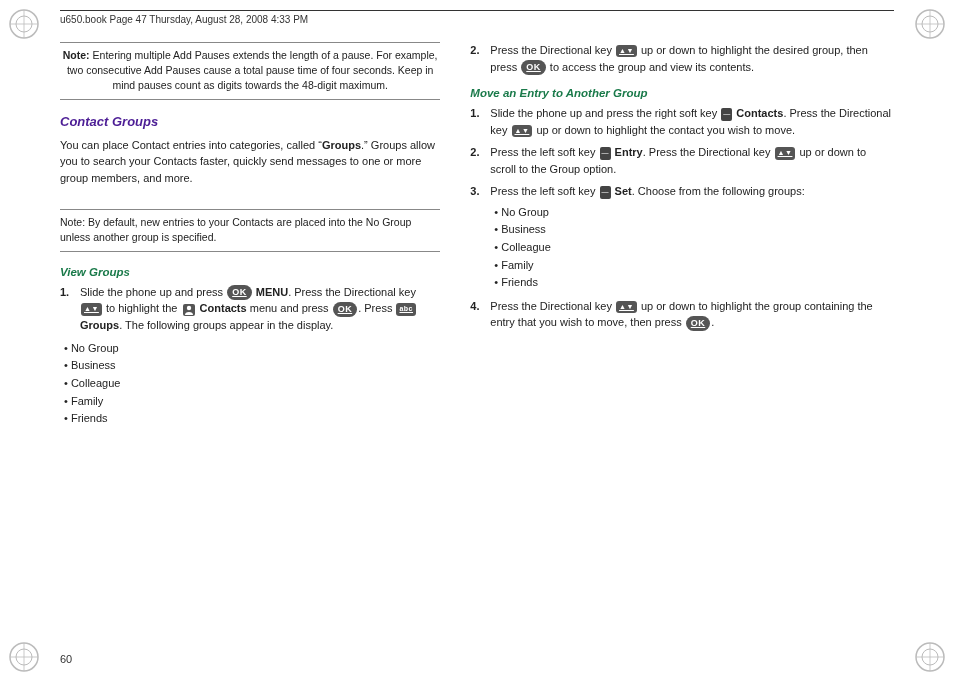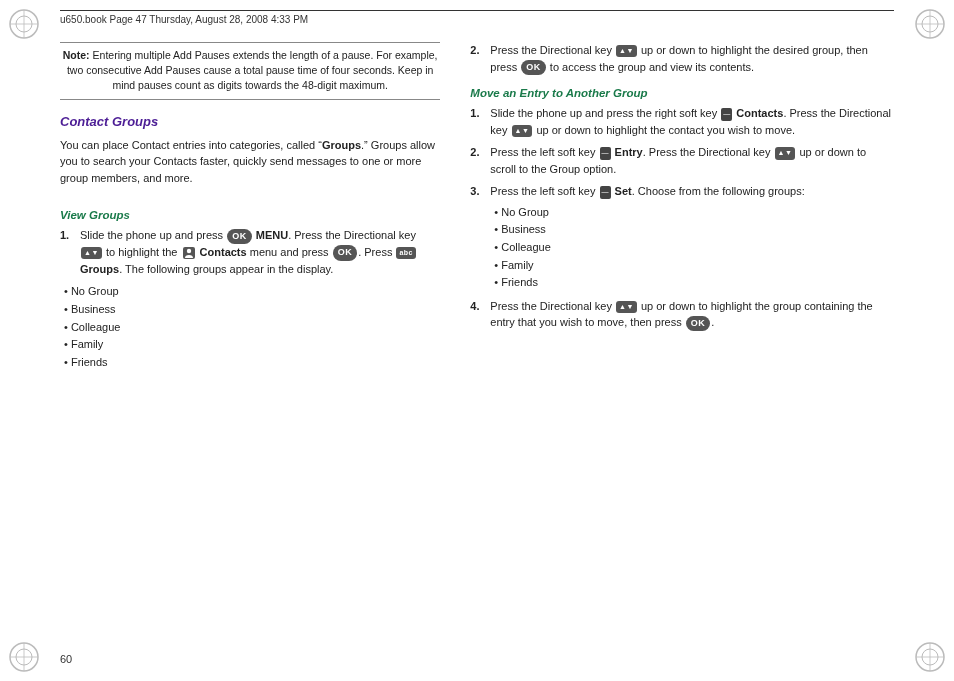--- a/index.html
+++ b/index.html
@@ -165,20 +165,21 @@
       justify-content: center;
       background: #555;
       color: #fff;
       font-size: 8px;
       font-weight: bold;
       border-radius: 3px;
       padding: 1px 4px;
       margin: 0 1px;
       vertical-align: middle;
       letter-spacing: 0.5px;
+      text-decoration: underline;
     }
 
     .icon-btn.ok-btn {
       background: #555;
       border-radius: 20px;
       padding: 1px 5px;
       font-size: 9px;
     }
 
     .icon-btn.dir-btn {
@@ -280,20 +281,23 @@
       <div class="note-box">
         <span class="note-label">Note:</span><span> Entering multiple Add Pauses extends the length of a pause. For example, two consecutive Add Pauses cause a total pause time of four seconds. Keep in mind pauses count as digits towards the 48-digit maximum.</span>
       </div>
 
       <div class="section-heading">Contact Groups</div>
 
       <div class="section-body">
         You can place Contact entries into categories, called “<strong>Groups</strong>.” Groups allow you to search your Contacts faster, quickly send messages to one or more group members, and more.
       </div>
 
+      <div class="note-box-2">
+        <span class="note-label">Note:</span><span> By default, new entries to your Contacts are placed into the No Group unless another group is specified.</span>
+      </div>
 
       <div class="subsection-heading">View Groups</div>
 
       <ol class="numbered-list">
         <li>
           <span class="num">1.</span>
           <span class="li-content">
             Slide the phone up and press
             <span class="icon-btn ok-btn">OK</span>
             <strong>MENU</strong>. Press the Directional key

